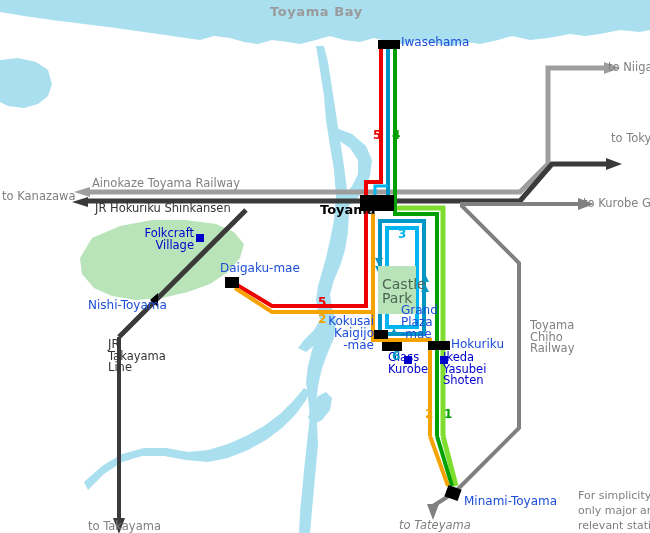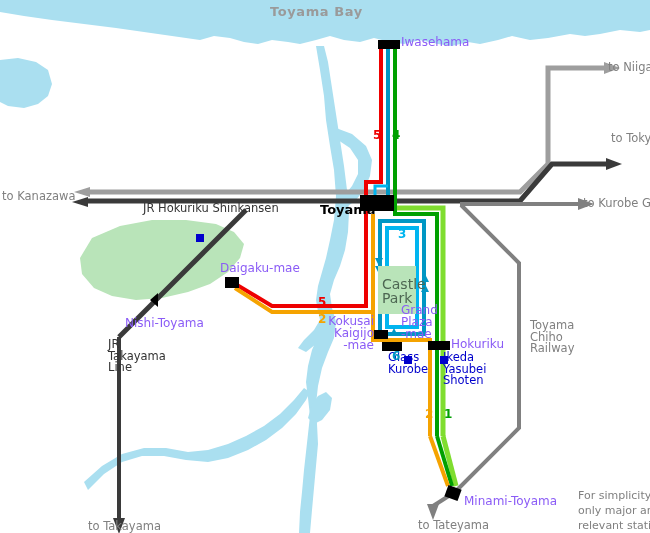--- a/index.html
+++ b/index.html
@@ -2,21 +2,21 @@
 <html><head>
 <meta charset="utf-8">
 <style>
   html,body{margin:0;padding:0;background:#fff;}
   body{width:650px;height:533px;overflow:hidden;
        font-family:"DejaVu Sans","Liberation Sans",sans-serif;}
   #map-root{position:relative;width:575px;height:533px;background:#ffffff;}
   #map-svg{position:absolute;left:0;top:0;}
   .lbl{position:absolute;white-space:pre;line-height:1.02;}
   .lbl-bay{font-weight:bold;font-size:13px;color:#9a9a9a;letter-spacing:0.6px;}
-  .lbl-sta{font-size:12px;color:#8b5cf6;}
+  .lbl-sta{font-size:12px;color:#1d4ed8;}
   .lbl-sta-b{font-size:13px;color:#000000;font-weight:bold;}
   .lbl-poi{font-size:11.5px;color:#0000cc;}
   .lbl-rail{font-size:11.5px;color:#808080;}
   .lbl-rail-d{font-size:11.5px;color:#333333;}
   .lbl-dir{font-size:11.5px;color:#808080;}
   .lbl-park{font-size:14px;color:#4d6652;}
   .lbl-note{font-size:11px;color:#808080;line-height:1.35;}
   .lbl-num{font-weight:bold;font-size:12px;}
   .ta-r{text-align:right;}
 </style>
@@ -149,48 +149,51 @@
       <rect x="196" y="234" width="8" height="8"></rect>
       <rect x="404" y="356" width="8" height="8"></rect>
       <rect x="440" y="356" width="8" height="8"></rect>
     </g>
 
     <rect x="378" y="266" width="38" height="48" fill="#b9e4b9"></rect>
   </svg>
 
   <div class="lbl lbl-bay" style="left:270px;top:5px;">Toyama Bay</div>
 
-  <div class="lbl lbl-rail-d" style="left:95px;top:203px;margin-left:48px;">JR Hokuriku Shinkansen</div>
+  <div class="lbl lbl-rail" style="left:92px;top:178px;">Ainokaze Toyama Railway</div>
+  <div class="lbl lbl-rail-d" style="left:95px;top:203px;">JR Hokuriku Shinkansen</div>
   <div class="lbl lbl-rail-d" style="left:108px;top:339px;">JR
 Takayama
 Line</div>
   <div class="lbl lbl-rail" style="left:530px;top:320px;">Toyama
 Chiho
 Railway</div>
 
   <div class="lbl lbl-dir" style="left:2px;top:191px;text-align:right;">to Kanazawa</div>
   <div class="lbl lbl-dir" style="left:608px;top:62px;">to Niigata</div>
   <div class="lbl lbl-dir" style="left:611px;top:133px;">to Tokyo</div>
   <div class="lbl lbl-dir" style="left:583px;top:198px;">to Kurobe Gorge</div>
   <div class="lbl lbl-dir" style="left:88px;top:521px;">to Takayama</div>
-  <div class="lbl lbl-dir" style="left:418px;top:520px;">to Tateyama</div>
+  <div class="lbl lbl-dir" style="left:399px;top:520px;font-style:italic;">to Tateyama</div>
 
   <div class="lbl lbl-sta" style="left:401px;top:36px;">Iwasehama</div>
   <div class="lbl lbl-sta-b" style="left:320px;top:203px;">Toyama</div>
   <div class="lbl lbl-sta" style="left:220px;top:262px;text-align:right;">Daigaku-mae</div>
-  <div class="lbl lbl-sta" style="left:88px;top:317px;margin-left:37px;">Nishi-Toyama</div>
+  <div class="lbl lbl-sta" style="left:88px;top:299px;">Nishi-Toyama</div>
   <div class="lbl lbl-sta ta-r" style="left:300px;top:315px;width:74px;">Kokusai
 Kaigijo
 -mae</div>
   <div class="lbl lbl-sta" style="left:401px;top:304px;">Grand
 Plaza
 -mae</div>
   <div class="lbl lbl-sta" style="left:451px;top:338px;">Hokuriku</div>
   <div class="lbl lbl-sta" style="left:464px;top:495px;">Minami-Toyama</div>
 
+  <div class="lbl lbl-poi ta-r" style="left:130px;top:228px;width:64px;">Folkcraft
+Village</div>
   <div class="lbl lbl-park" style="left:382px;top:277px;">Castle
 Park</div>
   <div class="lbl lbl-poi" style="left:388px;top:352px;">Glass
 Kurobe</div>
   <div class="lbl lbl-poi" style="left:443px;top:352px;">Ikeda
 Yasubei
 Shoten</div>
 
   <div class="lbl lbl-num" style="left:373px;top:129px;color:#ee0000;">5</div>
   <div class="lbl lbl-num" style="left:392px;top:129px;color:#00a000;">4</div>

